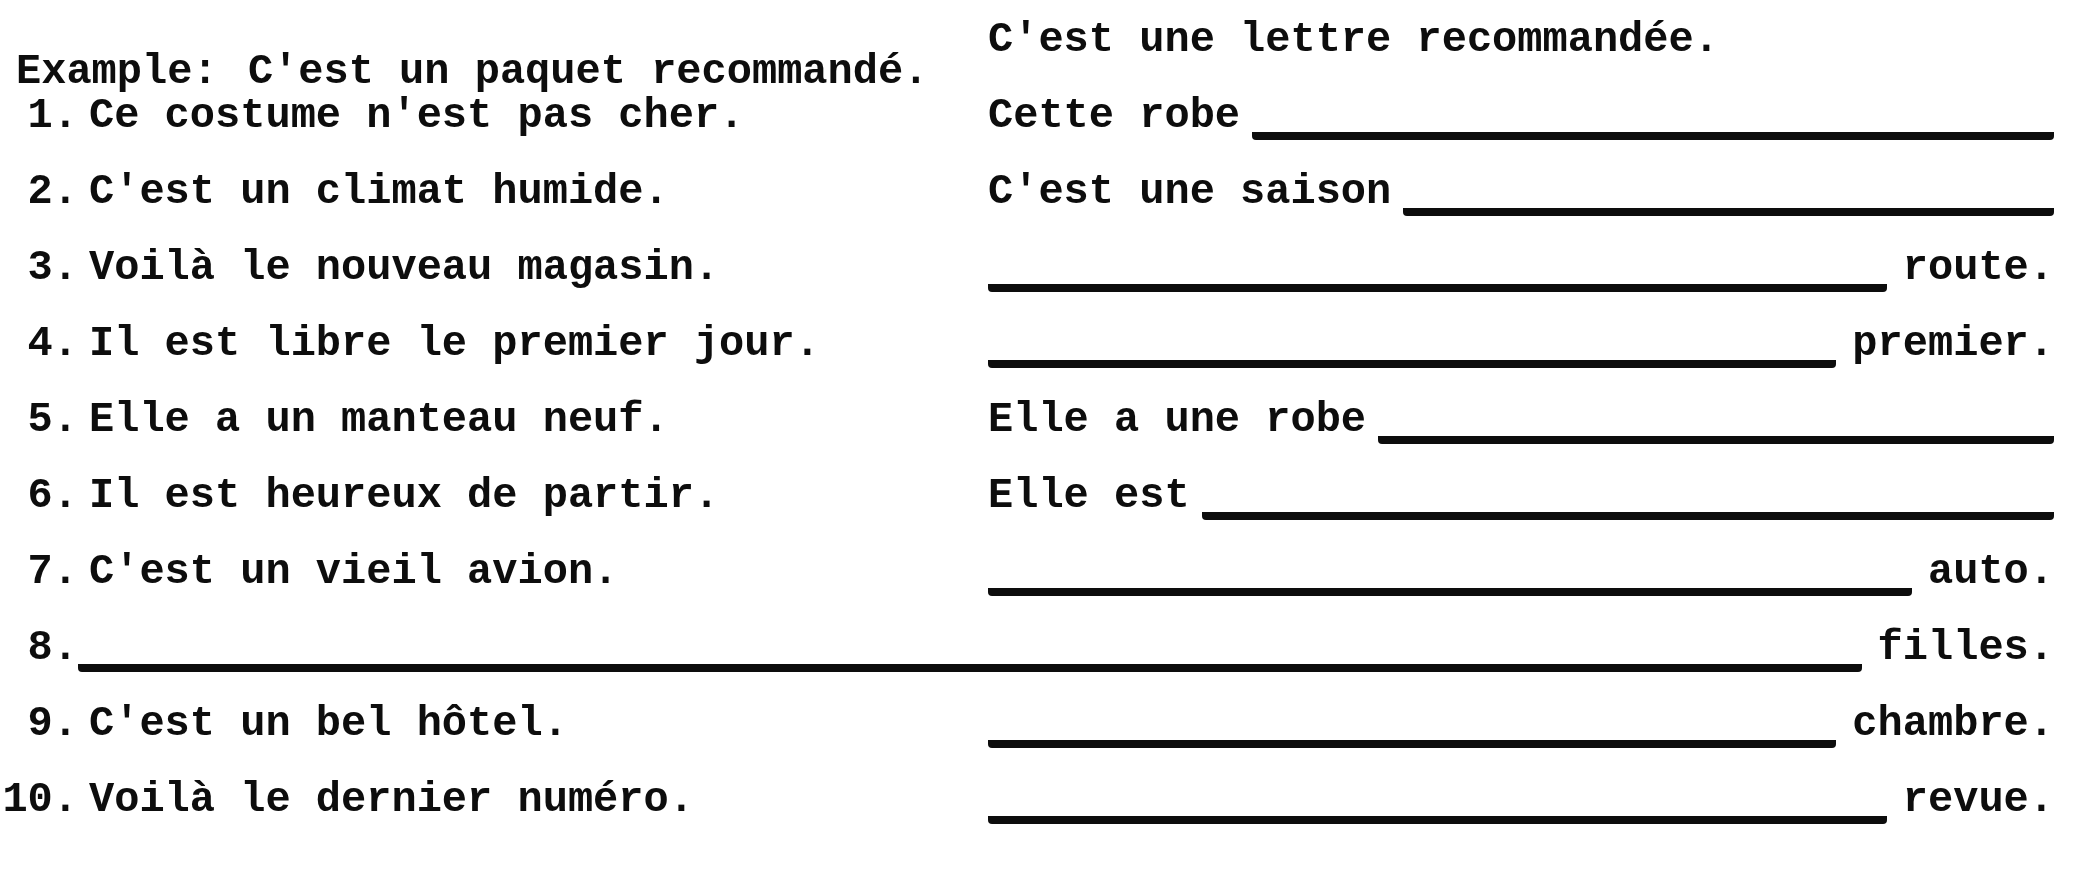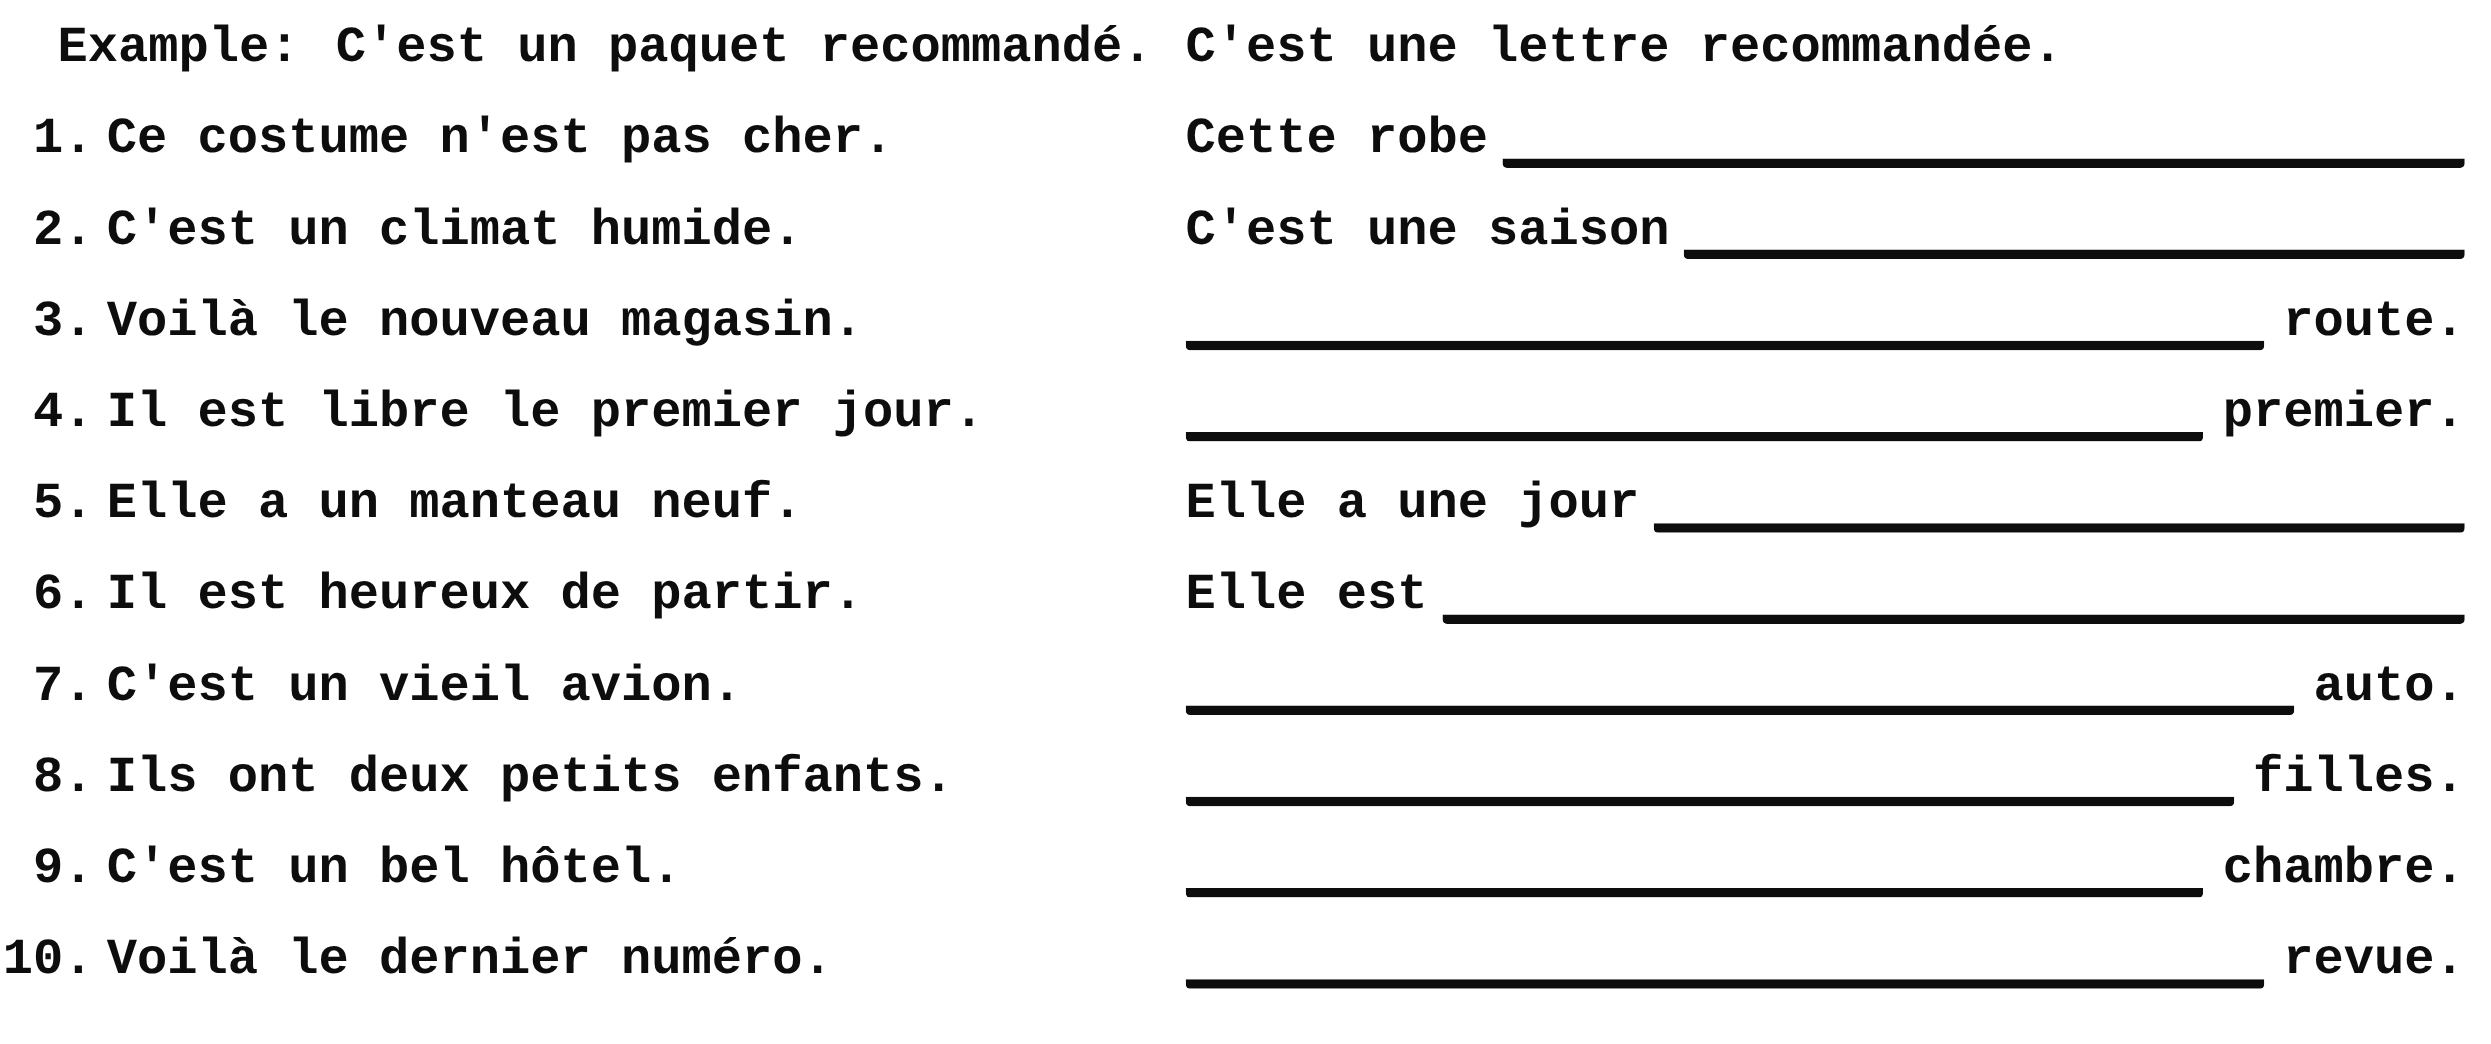--- a/index.html
+++ b/index.html
@@ -18,22 +18,23 @@
   .row {
     display: flex;
     align-items: flex-start;
     height: 76px;
     line-height: 52px;
     white-space: nowrap;
   }
   
   .example-row .ex-group {
     width: 988px;
-    padding-left: 48px;
+    padding-left: 16px;
     display: flex;
+    margin-top: 32px;
   }
   .ex-label { margin-right: 1.2ch; }
 
   
   .num {
     width: 78px;
     text-align: right;
     flex: 0 0 auto;
   }
   .left {
@@ -108,21 +109,21 @@
     <span class="right">
           <div class="blank"></div>
           <span class="suffix">premier.</span>
         </span>
   </div>
 
   <div class="row">
     <span class="num">5.</span>
     <span class="left">Elle a un manteau neuf.</span>
     <span class="right">
-          <span class="prefix">Elle a une jour</span>
+          <span class="prefix">Elle a une robe</span>
           <div class="blank"></div>
         </span>
   </div>
 
   <div class="row">
     <span class="num">6.</span>
     <span class="left">Il est heureux de partir.</span>
     <span class="right">
           <span class="prefix">Elle est</span>
           <div class="blank"></div>
@@ -133,21 +134,20 @@
     <span class="num">7.</span>
     <span class="left">C'est un vieil avion.</span>
     <span class="right">
           <div class="blank"></div>
           <span class="suffix">auto.</span>
         </span>
   </div>
 
   <div class="row">
     <span class="num">8.</span>
-    <span class="left">Ils ont deux petits enfants.</span>
     <span class="right">
           <div class="blank"></div>
           <span class="suffix">filles.</span>
         </span>
   </div>
 
   <div class="row">
     <span class="num">9.</span>
     <span class="left">C'est un bel hôtel.</span>
     <span class="right">

